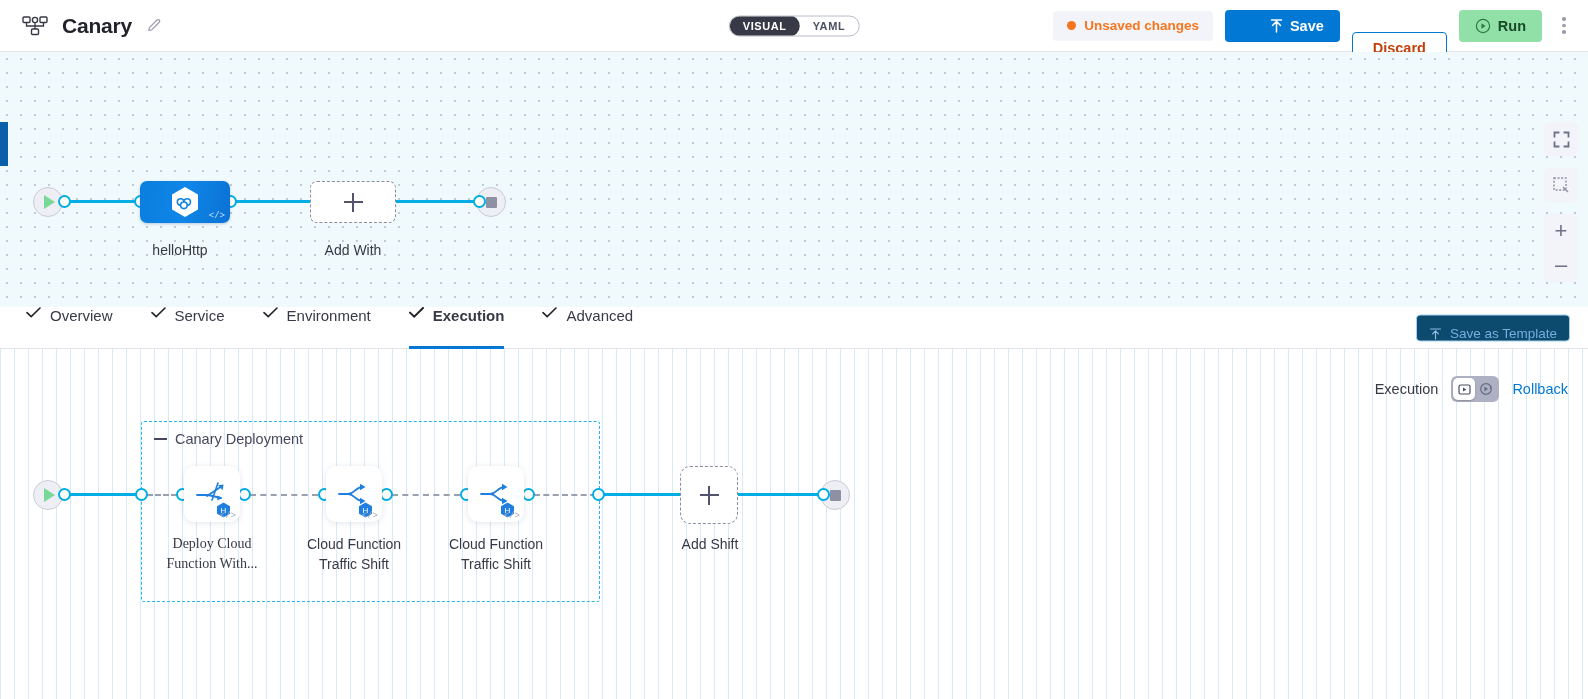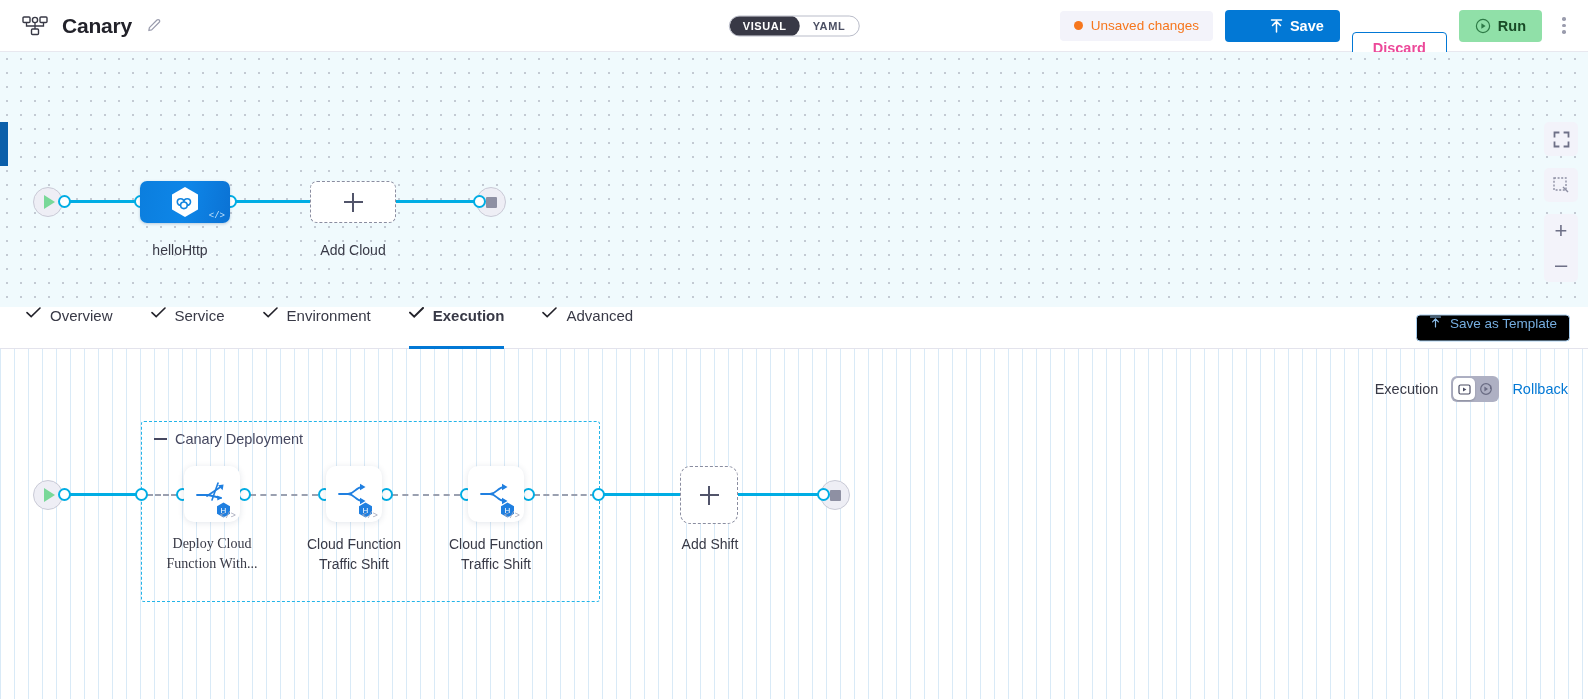--- a/index.html
+++ b/index.html
@@ -40,30 +40,30 @@
   .vy-seg.on { background: #383946; color: #ffffff; border-radius: 12px; }
 
   .hdr-right {
     position: absolute; right: 14px; top: 50%; transform: translateY(-50%);
     display: flex; align-items: center; gap: 12px;
   }
   .unsaved {
     display: flex; align-items: center; gap: 8px;
     background: #f3f3fa; border-radius: 4px;
     padding: 0 14px; height: 30px;
-    font-size: 13.5px; font-weight: normal; color: #f6761d;
+    font-size: 13.5px; font-weight: bold; color: #f6761d;
   }
   .unsaved .dot { width: 9px; height: 9px; border-radius: 50%; background: #f6761d; }
   .btn {
     display: flex; align-items: center; gap: 7px; justify-content: center;
     height: 32px; padding: 0 15px; border-radius: 4px;
     font-size: 14.5px; font-weight: bold; cursor: pointer; border: 1px solid transparent;
   }
   .btn-save { background: #0278d5; color: #ffffff; min-width: 96px; padding-left: 44px; }
-  .btn-discard { background: #ffffff; color: #ec4899; border-color: #0278d5; min-width: 95px; margin-top: 44px; }
+  .btn-discard { background: #ffffff; color: #c2410c; border-color: #0278d5; min-width: 95px; margin-top: 44px; }
   .btn-run { background: #90e0a8; color: #184a26; min-width: 82px; }
   .kebab { width: 20px; height: 28px; display: flex; flex-direction: column;
            align-items: center; justify-content: center; gap: 3px; cursor: pointer; }
   .kebab i { width: 3.5px; height: 3.5px; border-radius: 50%; background: #9a9cad; display: block; }
 
   
   .canvas-top {
     position: absolute; left: 0; top: 52px; width: 1588px; height: 255px;
     background-color: #f0fafd;
     background-image: radial-gradient(#c3cad3 1px, transparent 1.1px);
@@ -147,24 +147,24 @@
     position: relative;
   }
   .tab.active { font-weight: bold; }
   .tab.active:after {
     content: ""; position: absolute; left: 0; right: 0; bottom: 0;
     height: 3px; background: #0278d5;
   }
   .chk { width: 15px; height: 11px; display: block; }
   .tpl-btn {
     position: absolute; right: 18px; top: 50%; transform: translateY(-50%);
-    display: flex; align-items: flex-start; gap: 8px;
+    display: flex; align-items: flex-end; gap: 8px;
     height: 27px; padding: 0 12px; border-radius: 4px;
     border: 1px solid #a9cff0; color: #76aee0;
-    font-size: 13.5px; cursor: pointer; background: #000000;
+    font-size: 13.5px; cursor: pointer; background: #0c4a6e;
   }
 
   
   .canvas-bot {
     position: absolute; left: 0; top: 349px; width: 1588px; height: 350px;
     background-color: #ffffff;
     background-image: repeating-linear-gradient(
       to right, #d9eaf7 0 1px, transparent 1px 14px);
     overflow: hidden;
   }
@@ -295,21 +295,21 @@
       </div>
       <div class="port" style="left:134px; top:143px;"></div>
       <div class="port" style="left:224px; top:143px;"></div>
       <div class="node-label" style="left:100px; top:188px;">helloHttp</div>
 
       <div class="conn-line" style="left:230px; top:148px; width:80px;"></div>
 
       <div class="add-node" style="left:310px; top:129px;">
         <span class="plus-glyph"></span>
       </div>
-      <div class="node-label" style="left:273px; top:188px;">Add Cloud</div>
+      <div class="node-label" style="left:273px; top:188px;">Add With</div>
 
       <div class="conn-line" style="left:396px; top:148px; width:84px;"></div>
       <div class="port" style="left:473px; top:143px;"></div>
       <div class="term-node" style="left:476px; top:135px;">
         <span class="stop-sq"></span>
       </div>
     </div>
 
     <div class="canvas-ctrls">
       <div class="ctrl-btn">

